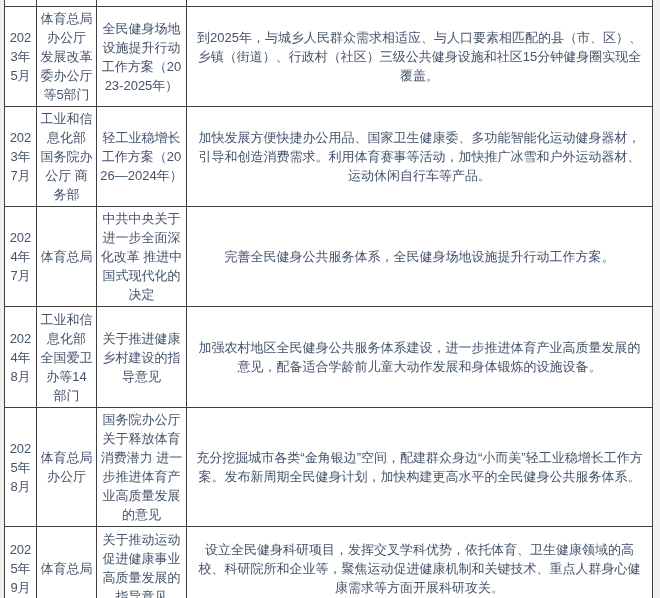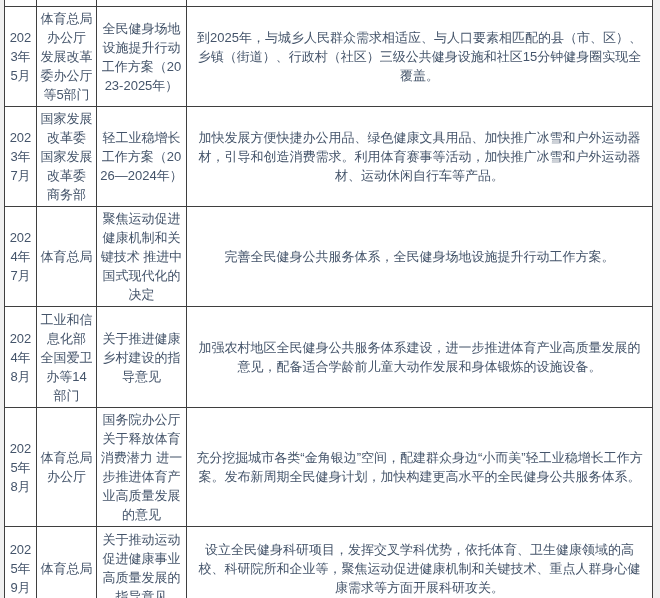--- a/index.html
+++ b/index.html
@@ -76,29 +76,29 @@
 
         <tr class="row-1">
           <td class="date-cell">2023年5月</td>
           <td class="issuer-cell">体育总局办公厅 发展改革委办公厅 等5部门</td>
           <td class="document-cell">全民健身场地设施提升行动工作方案（2023-2025年）</td>
           <td class="content-cell">到2025年，与城乡人民群众需求相适应、与人口要素相匹配的县（市、区）、乡镇（街道）、行政村（社区）三级公共健身设施和社区15分钟健身圈实现全覆盖。</td>
         </tr>
 
         <tr class="row-2">
           <td class="date-cell">2023年7月</td>
-          <td class="issuer-cell">国家发展改革委 国家发展改革委 商务部</td>
+          <td class="issuer-cell">工业和信息化部 国务院办公厅 商务部</td>
           <td class="document-cell">轻工业稳增长工作方案（2026—2024年）</td>
-          <td class="content-cell">加快发展方便快捷办公用品、绿色健康文具用品、加快推广冰雪和户外运动器材，引导和创造消费需求。利用体育赛事等活动，加快推广冰雪和户外运动器材、运动休闲自行车等产品。</td>
+          <td class="content-cell">加快发展方便快捷办公用品、国家卫生健康委、多功能智能化运动健身器材，引导和创造消费需求。利用体育赛事等活动，加快推广冰雪和户外运动器材、运动休闲自行车等产品。</td>
         </tr>
 
         <tr class="row-3">
           <td class="date-cell">2024年7月</td>
           <td class="issuer-cell">体育总局</td>
-          <td class="document-cell">聚焦运动促进健康机制和关键技术 推进中国式现代化的决定</td>
+          <td class="document-cell">中共中央关于进一步全面深化改革 推进中国式现代化的决定</td>
           <td class="content-cell">完善全民健身公共服务体系，全民健身场地设施提升行动工作方案。</td>
         </tr>
 
         <tr class="row-4">
           <td class="date-cell">2024年8月</td>
           <td class="issuer-cell">工业和信息化部 全国爱卫办等14部门</td>
           <td class="document-cell">关于推进健康乡村建设的指导意见</td>
           <td class="content-cell">加强农村地区全民健身公共服务体系建设，进一步推进体育产业高质量发展的意见，配备适合学龄前儿童大动作发展和身体锻炼的设施设备。</td>
         </tr>
 

